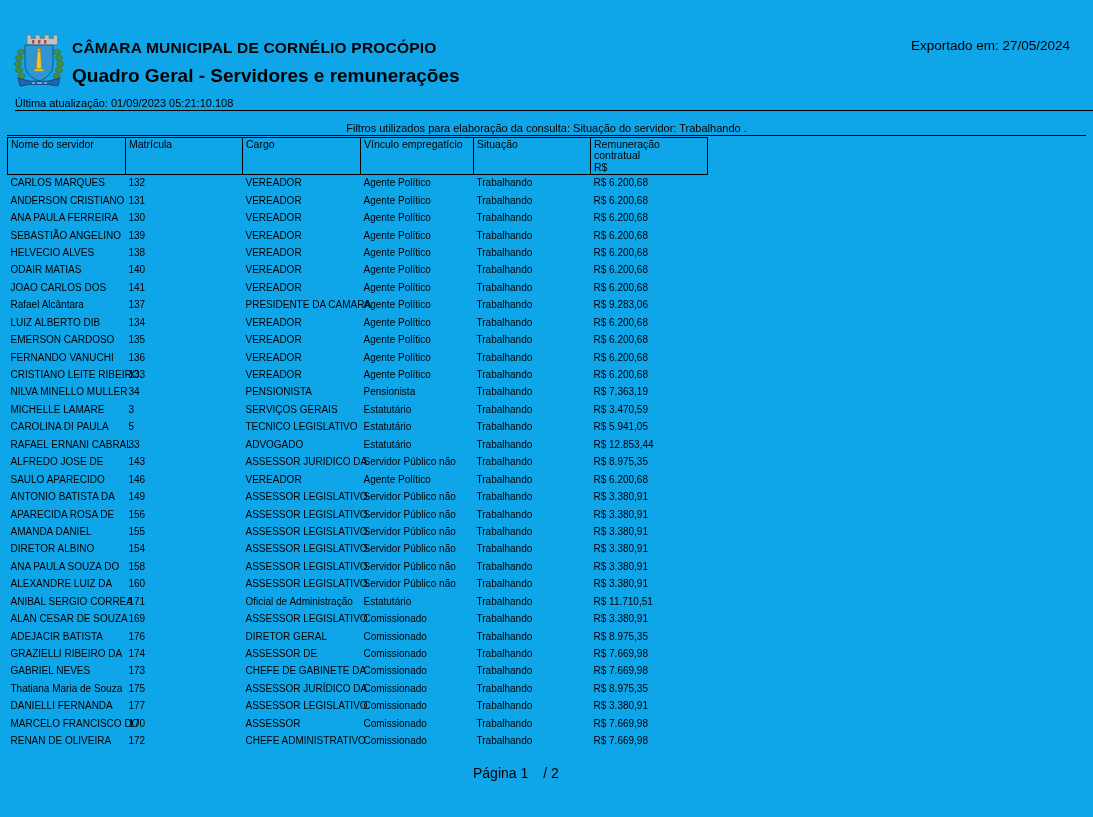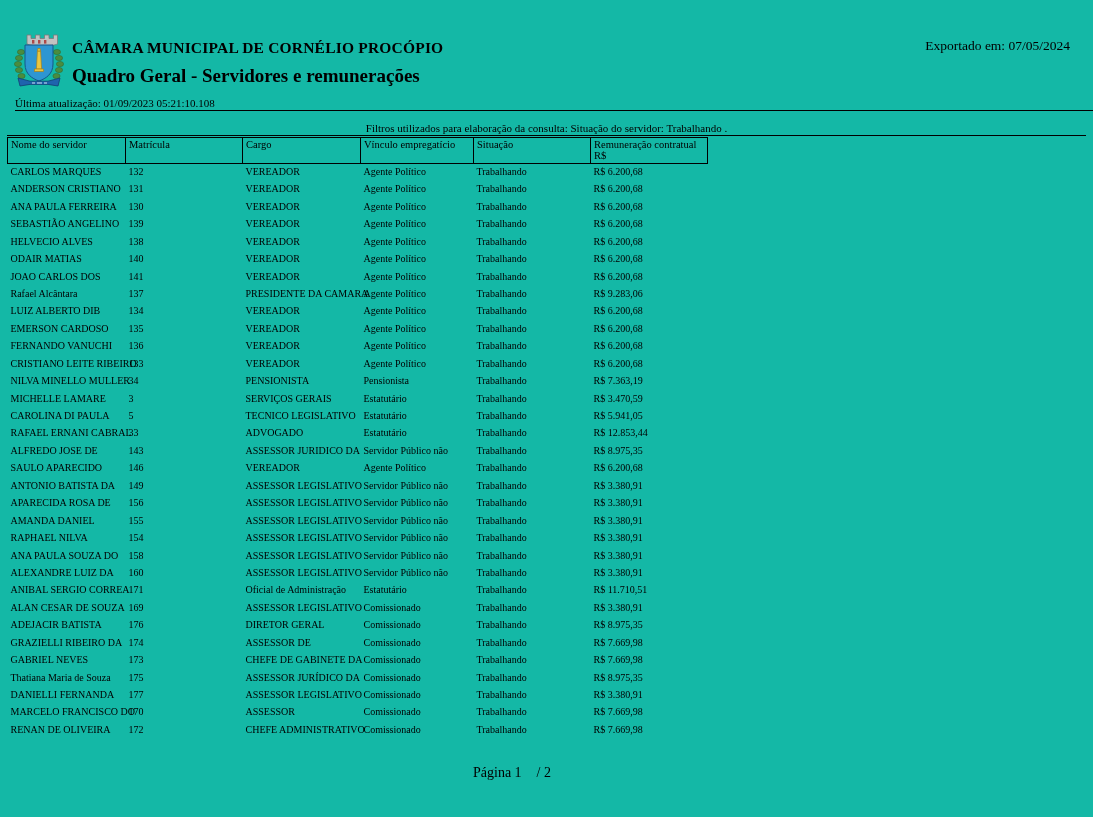--- a/index.html
+++ b/index.html
@@ -1,21 +1,21 @@
 <!DOCTYPE html>
 <html><head>
 <meta charset="utf-8">
 <style>
   * { margin:0; padding:0; box-sizing:border-box; }
   html,body { background:#fff; }
   .page {
     position:relative;
     width:1093px; height:817px;
-    background:#14b8a6;
-    font-family:Liberation Serif, serif;
+    background:#0ea5e9;
+    font-family:Liberation Sans, sans-serif;
     color:#000;
     overflow:hidden;
   }
   .logo { position:absolute; left:13px; top:32px; width:52px; height:61px; }
   .org-name {
     position:absolute; left:72px; top:39px;
     font-size:15.5px; font-weight:bold; letter-spacing:0.2px;
     white-space:nowrap;
   }
   .report-title {
@@ -104,21 +104,21 @@
       <g stroke="#e8f2ff" stroke-width="0.9">
         <line x1="19" y1="51" x2="22" y2="51"></line>
         <line x1="24" y1="51" x2="29" y2="51"></line>
         <line x1="31" y1="51" x2="34" y2="51"></line>
       </g>
     </svg>
   </div>
 
   <div class="org-name">CÂMARA MUNICIPAL DE CORNÉLIO PROCÓPIO</div>
   <div class="report-title">Quadro Geral - Servidores e remunerações</div>
-  <div class="exported">Exportado em: 07/05/2024</div>
+  <div class="exported">Exportado em: 27/05/2024</div>
 
   <div class="meta-line meta1">Última atualização: 01/09/2023 05:21:10.108</div>
   <div class="meta-line meta2">Filtros utilizados para elaboração da consulta: Situação do servidor: Trabalhando .</div>
 
   <table class="servants">
     <colgroup>
       <col style="width:118px">
       <col style="width:117px">
       <col style="width:118px">
       <col style="width:113px">
@@ -299,21 +299,21 @@
         </tr>
         <tr>
           <td>AMANDA DANIEL</td>
           <td>155</td>
           <td>ASSESSOR LEGISLATIVO</td>
           <td>Servidor Público não</td>
           <td>Trabalhando</td>
           <td>R$ 3.380,91</td>
         </tr>
         <tr>
-          <td>RAPHAEL NILVA</td>
+          <td>DIRETOR ALBINO</td>
           <td>154</td>
           <td>ASSESSOR LEGISLATIVO</td>
           <td>Servidor Público não</td>
           <td>Trabalhando</td>
           <td>R$ 3.380,91</td>
         </tr>
         <tr>
           <td>ANA PAULA SOUZA DO</td>
           <td>158</td>
           <td>ASSESSOR LEGISLATIVO</td>

